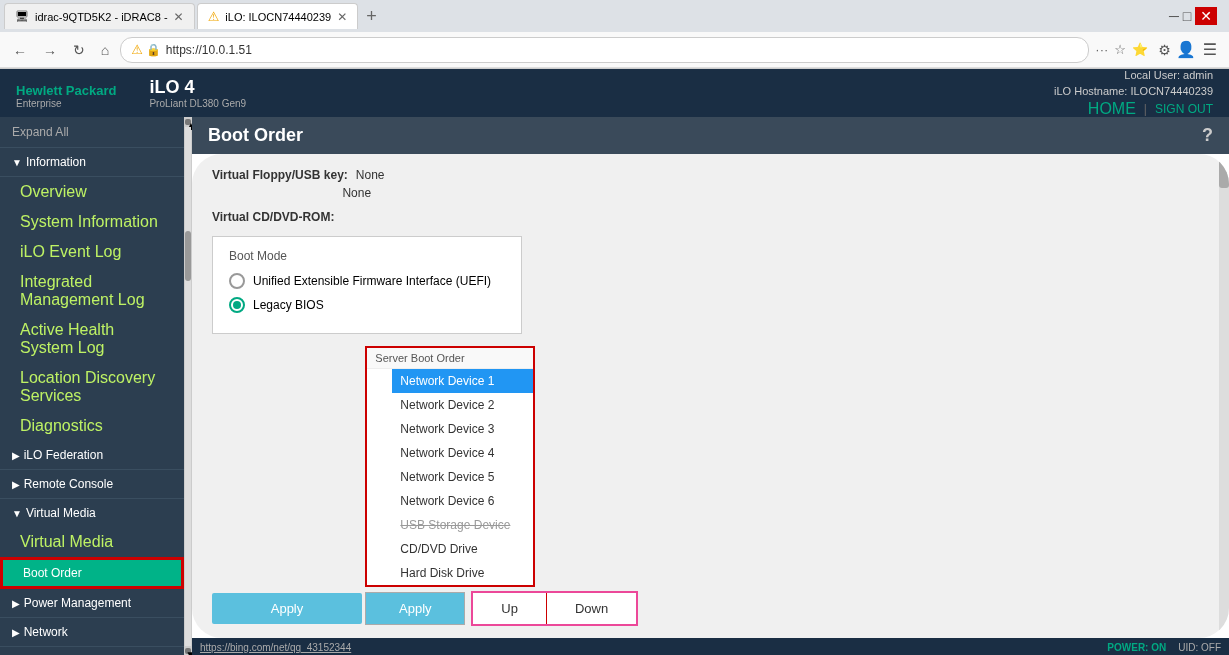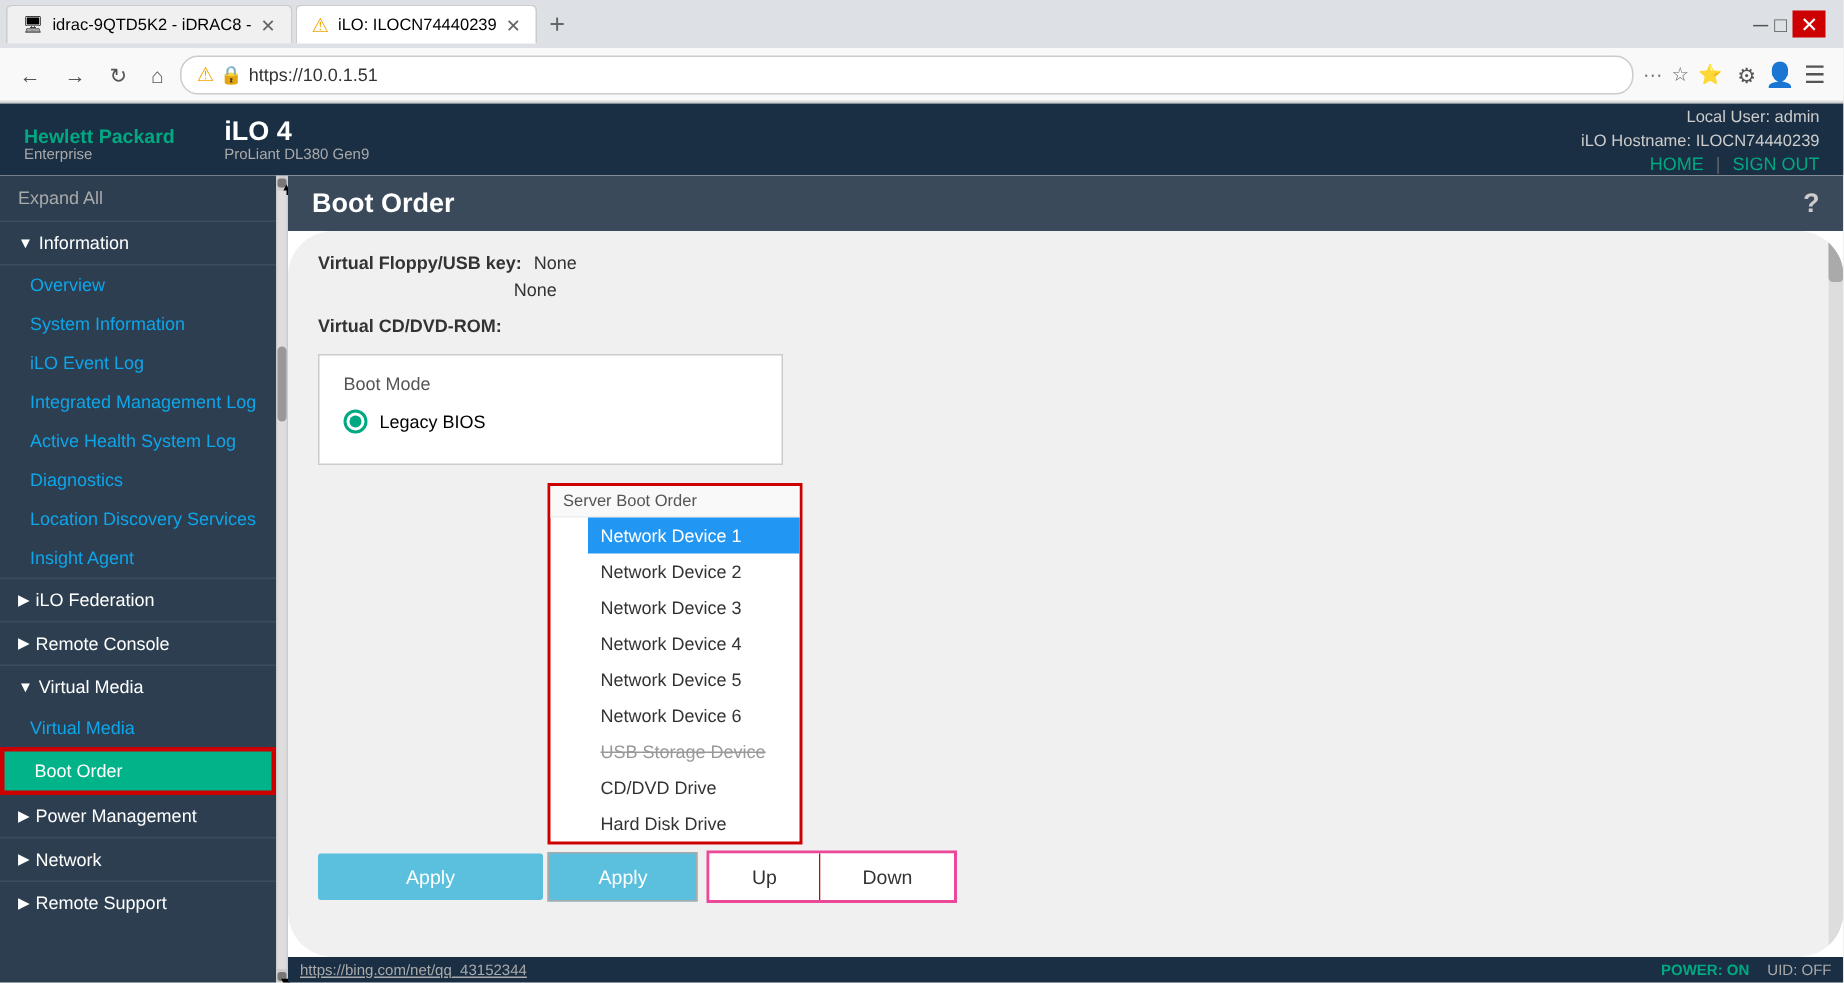--- a/index.html
+++ b/index.html
@@ -27,21 +27,21 @@
     .app-header { display: flex; align-items: center; justify-content: space-between; background: #1a2e44; padding: 6px 16px; height: 48px; }
     .hpe-logo { display: flex; flex-direction: column; }
     .header-right { display: flex; flex-direction: column; align-items: flex-end; gap: 2px; }
 
     
     .content-area { display: flex; flex: 1; overflow: hidden; }
     .expand-all { padding: 8px 12px; color: #aaa; font-size: 12px; cursor: pointer; border-bottom: 1px solid #3a4e60; }
     .sidebar-item { padding: 7px 12px; color: #ccc; font-size: 12px; cursor: pointer; display: flex; align-items: center; gap: 6px; }
     .sidebar-item.active { background: #01a982; color: #fff; }
     .sidebar-category { padding: 7px 12px; color: #fff; font-size: 12px; cursor: pointer; display: flex; align-items: center; gap: 4px; font-weight: normal; }
-    .sidebar-sub { padding: 6px 12px 6px 20px; color: #0ea5e9; font-size: 12px; cursor: pointer; }
+    .sidebar-sub { padding: 6px 12px 6px 20px; color: #bef264; font-size: 16px; cursor: pointer; }
     .sidebar-divider { border-bottom: 1px solid #3a4e60; }
 
     
     .virtual-media-info { margin-bottom: 12px; }
     .info-row { display: flex; gap: 8px; font-size: 12px; color: #333; margin-bottom: 4px; }
 
     .boot-mode-box { border: 1px solid #ccc; padding: 12px 16px; margin-bottom: 12px; background: #fff; width: 310px; }
     .boot-mode-title { font-size: 12px; color: #555; margin-bottom: 10px; }
     .radio-row { display: flex; align-items: center; gap: 8px; margin-bottom: 8px; font-size: 12px; }
     .radio-btn { width: 16px; height: 16px; border-radius: 50%; border: 2px solid #999; background: #fff; display: flex; align-items: center; justify-content: center; }
@@ -130,21 +130,21 @@
       </div>
     </div>
     <div class="header-right">
       <div style="text-align:right;">
         <span style="color:#ccc; font-size:11px;">Local User: admin</span>
       </div>
       <div>
         <span style="color:#ccc; font-size:11px;">iLO Hostname: ILOCN74440239</span>
       </div>
       <div style="display:flex; gap:8px; align-items:center;">
-        <span style="color:#01a982; font-size:12px; cursor:pointer;">HOME</span>
+        <span style="color:#01a982; font-size:16px; cursor:pointer;">HOME</span>
         <span style="color:#666; font-size:12px;">|</span>
         <span style="color:#01a982; font-size:12px; cursor:pointer;">SIGN OUT</span>
       </div>
     </div>
   </div>
 
   <div class="content-area">
 
     <div class="sidebar-wrapper">
       <div class="sidebar-main">
@@ -163,27 +163,24 @@
         <div class="sidebar-sub">
           <span>iLO Event Log</span>
         </div>
         <div class="sidebar-sub">
           <span>Integrated Management Log</span>
         </div>
         <div class="sidebar-sub">
           <span>Active Health System Log</span>
         </div>
         <div class="sidebar-sub">
+          <span>Location Discovery Services</span>
+        </div>
+        <div class="sidebar-sub">
           <span>Diagnostics</span>
-        </div>
-        <div class="sidebar-sub">
-          <span>Location Discovery Services</span>
-        </div>
-        <div class="sidebar-sub sidebar-divider">
-          <span>Insight Agent</span>
         </div>
 
         <div class="sidebar-category sidebar-divider">
           <span style="font-size:10px;">▶</span>
           <span>iLO Federation</span>
         </div>
 
         <div class="sidebar-category sidebar-divider">
           <span style="font-size:10px;">▶</span>
           <span>Remote Console</span>
@@ -244,20 +241,26 @@
             <div class="info-row">
               <span style="font-weight:bold;margin-top:24px;">Virtual CD/DVD-ROM:</span>
               <span>None</span>
             </div>
           </div>
 
           
           <div class="boot-mode-box">
             <div class="boot-mode-title">Boot Mode</div>
 
+            <div class="radio-row">
+              <div class="radio-btn">
+                
+              </div>
+              <span>Unified Extensible Firmware Interface (UEFI)</span>
+            </div>
 
             <div class="radio-row">
               <div class="radio-btn selected">
                 <div class="radio-inner"></div>
               </div>
               <span>Legacy BIOS</span>
             </div>
           </div>
 
           

